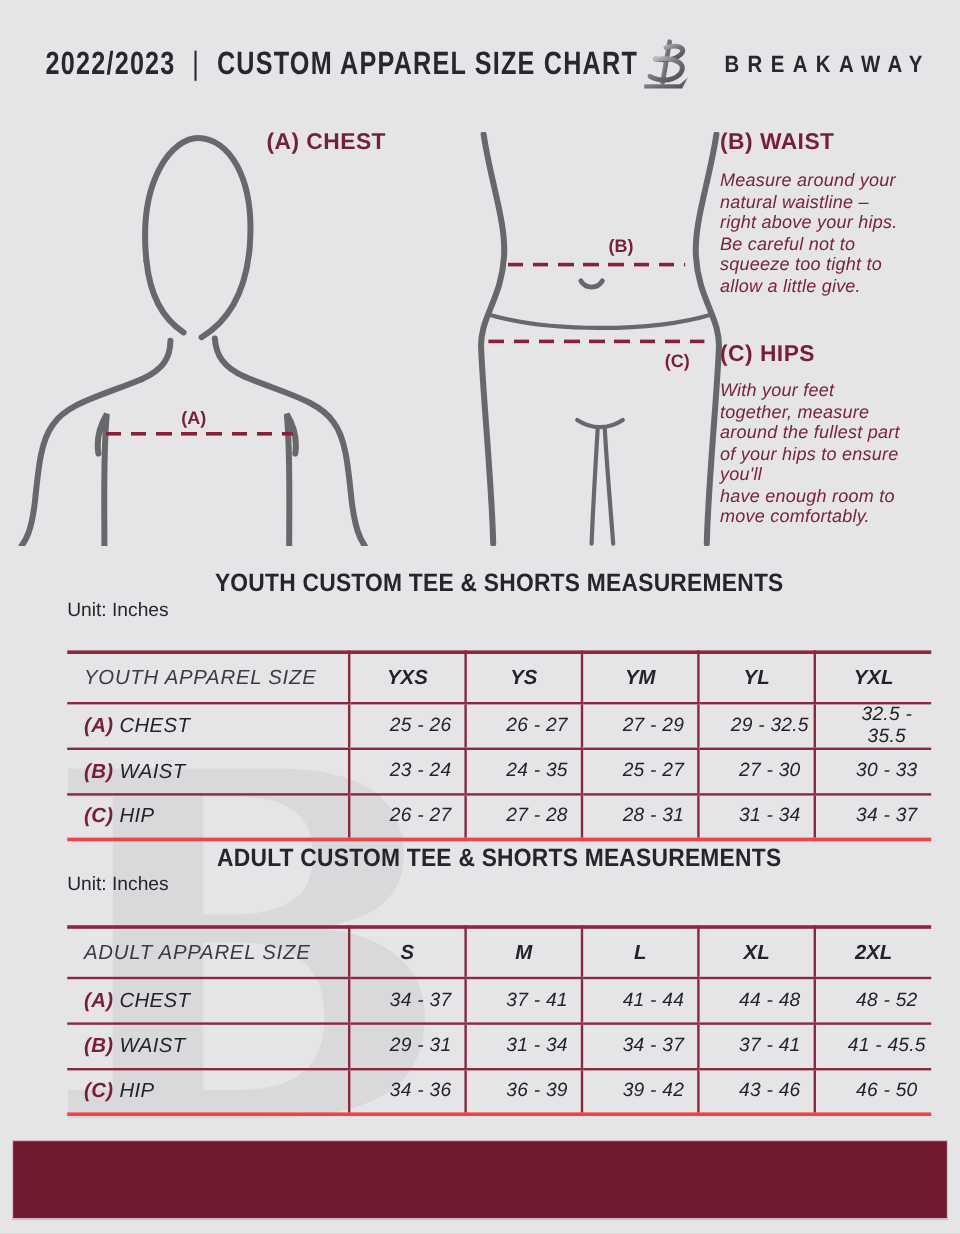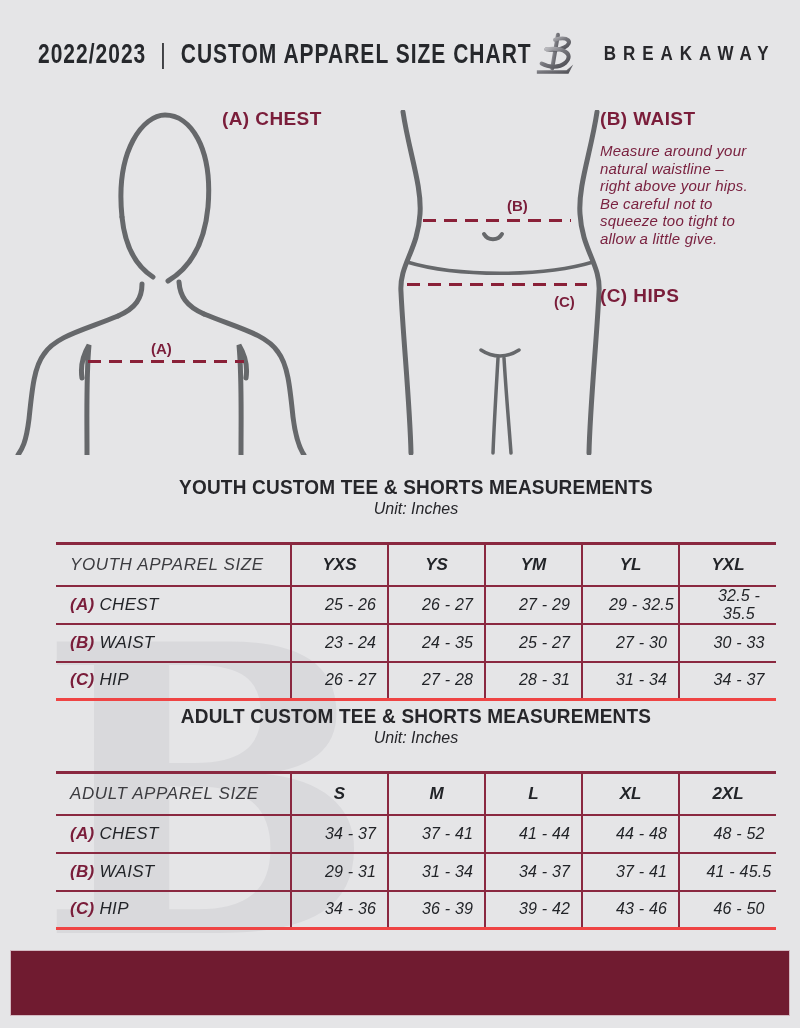--- a/index.html
+++ b/index.html
@@ -39,21 +39,21 @@
   .dash {
     position:absolute; height:3px;
     background:repeating-linear-gradient(90deg,#8A2038 0 13px,transparent 13px 21px);
   }
   .marker { position:absolute; font-size:15px; font-weight:bold; color:#7A1D3A; }
   
   .tbl-block { position:absolute; left:56px; width:720px; z-index:1; }
   .tbl-block.youth { top:476px; }
   .tbl-block.adult { top:705px; }
   .tbl-title { text-align:center; font-weight:bold; font-size:19px; line-height:22px; color:#26262A; transform:scaleY(1.1); letter-spacing:0.2px; }
-  .tbl-sub   { text-align:center; font-style:italic; font-size:16px; line-height:21px; color:#26262A; }
+  .tbl-sub   { text-align:left; font-size:16px; line-height:21px; color:#26262A; }
   table { width:720px; border-collapse:collapse; table-layout:fixed; margin-top:23px;
           border-top:3px solid #8A2840; border-bottom:3px solid #ef4444;font-style:italic; }
   col.c-label { width:235px; }
   col.c-val { width:97px; }
   thead th { height:42px; border-bottom:2px solid #8A2840; }
   tbody td { height:38px; border-bottom:2px solid #8A2840; }
   tbody tr:last-child td { border-bottom:none; }
   th:nth-child(n+2), td:nth-child(n+2) { border-left:2px solid #8A2840; }
   .size-label { text-align:left; padding-left:14px; font-weight:normal; font-size:17px; letter-spacing:0.6px; color:#3C3C40; }
   .col-h { text-align:center; font-weight:bold; font-size:17px; color:#222428; }
@@ -142,20 +142,27 @@
 
     <div class="guide-abs g-head" style="left:600px; top:8px;">(B) WAIST</div>
     <div class="guide-abs g-body" style="left:600px; top:42px; width:170px;">Measure around your
 natural waistline –
 right above your hips.
 Be careful not to
 squeeze too tight to
 allow a little give.</div>
 
     <div class="guide-abs g-head" style="left:600px; top:185px;">(C) HIPS</div>
+    <div class="guide-abs g-body" style="left:600px; top:217px; width:172px;">With your feet
+together, measure
+around the fullest part
+of your hips to ensure
+you'll
+have enough room to
+move comfortably.</div>
   </div>
 
   <div class="tbl-block youth">
     <div class="tbl-title">YOUTH CUSTOM TEE &amp; SHORTS MEASUREMENTS</div>
     <div class="tbl-sub">Unit: Inches</div>
     <table>
       <colgroup>
           <col class="c-label">
           <col class="c-val">
           <col class="c-val">

